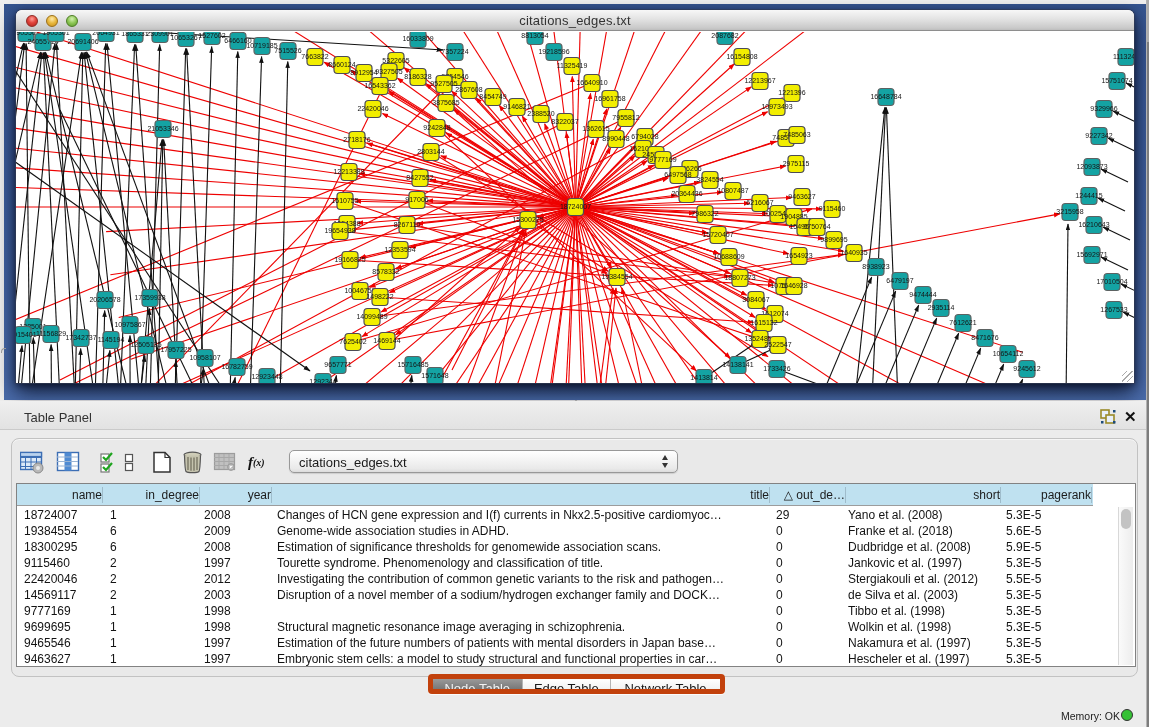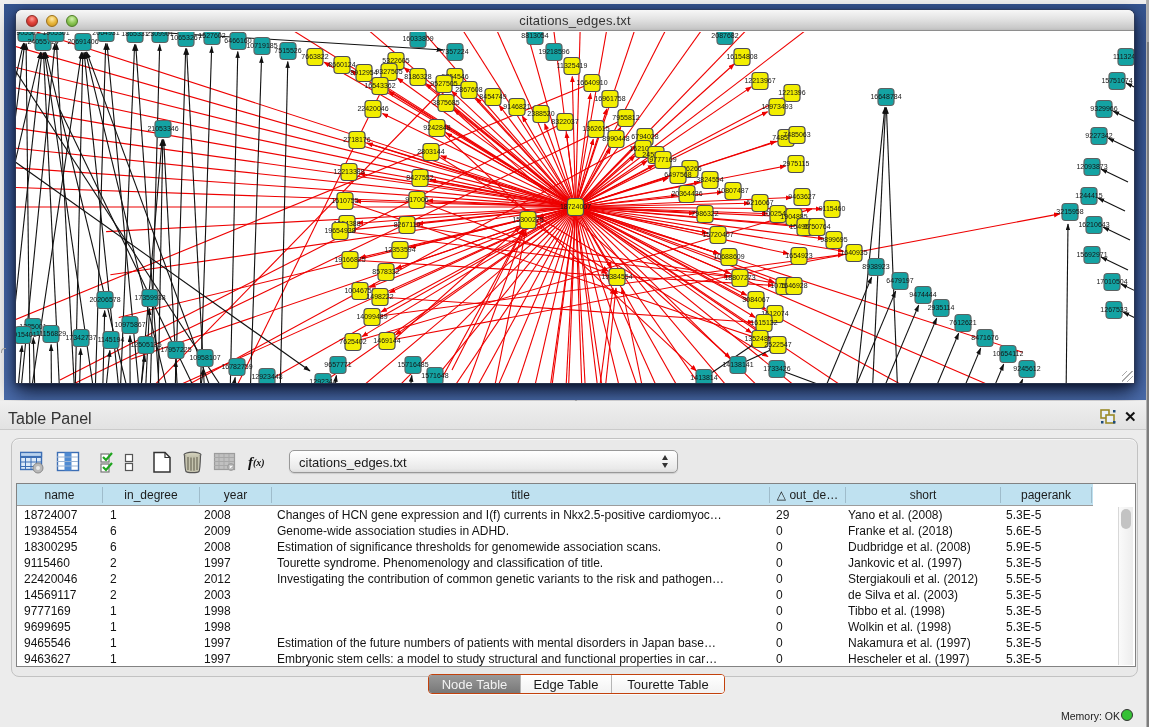--- a/index.html
+++ b/index.html
@@ -23,52 +23,52 @@
 .be{stroke:#111;stroke-width:1.1}
 .nl{font-size:7px;fill:#151515;text-anchor:middle;font-family:"Liberation Sans",sans-serif}
 #grip{position:absolute;right:1px;bottom:1px;width:11px;height:11px;
  background:repeating-linear-gradient(135deg,transparent 0 3px,#aaa 3px 4px)}
 #rightedge{position:absolute;right:0;top:0;width:3px;height:727px;background:#7d7d7d;border-left:1px solid #b3b3b3}
 #rightedge .top{position:absolute;top:0;left:0;right:0;height:42px;background:#ababab}
 #caret{position:absolute;left:571px;top:400px;width:0;height:0;
  border-left:5px solid transparent;border-right:5px solid transparent;border-bottom:4px solid #8a8a8a}
 #tpbar{position:absolute;left:0;top:401px;width:1146px;height:29px;
  background:linear-gradient(180deg,#efefef,#e2e2e2);border-bottom:1px solid #cacaca}
-#tpbar .lbl{position:absolute;left:8px;top:9px;font-size:16px;color:#333}
+#tpbar .lbl{position:absolute;left:24px;top:9px;font-size:13px;color:#333}
 #tpx{position:absolute;left:1124px;top:7px;font-size:15px;font-weight:bold;color:#111}
 #tpfloat{position:absolute;left:1100px;top:8px}
 #panelarea{position:absolute;left:0;top:430px;width:1146px;height:297px;background:#ececec}
 #panel{position:absolute;left:11px;top:8px;width:1127px;height:239px;background:#e9e9e9;
  border:1px solid #c2c2c2;border-radius:8px;box-shadow:inset 0 1px 0 #f6f6f6}
 .ticon{position:absolute;top:20px}
 #dropdown{position:absolute;left:289px;top:20px;width:389px;height:23px;border:1px solid #989898;
  border-radius:5px;background:linear-gradient(180deg,#ffffff,#e9e9e9 85%,#dcdcdc);
  box-shadow:0 1px 1px rgba(0,0,0,.12)}
 #dropdown .txt{position:absolute;left:9px;top:4px;font-size:13px;color:#1a1a1a}
 #dropdown .arrs{position:absolute;right:9px;top:4px}
 #dropdown .arrs .u{width:0;height:0;border-left:3.5px solid transparent;border-right:3.5px solid transparent;border-bottom:5px solid #333;margin-bottom:3px}
 #dropdown .arrs .d{width:0;height:0;border-left:3.5px solid transparent;border-right:3.5px solid transparent;border-top:5px solid #333}
 #tbl{position:absolute;left:16px;top:53px;width:1120px;height:184px;background:#fff;
  border:1px solid #828282;overflow:hidden}
 #thead{position:absolute;left:0;top:0;height:22px;width:1076px;background:#bfe1f0;border-bottom:1px solid #9c9c9c}
-#thead span{position:absolute;top:3px;font-size:12px;color:#1c1c1c;text-align:center;
+#thead span{position:absolute;top:3px;font-size:12px;color:#1c1c1c;text-align:right;
  border-right:1px solid #9fbccb;height:16px;padding-top:1px}
 #tbody{position:absolute;left:0;top:23px;right:0;bottom:0;font-size:12px;color:#131313}
 .tr{position:relative;height:16px;line-height:16px;white-space:nowrap}
 .tr span{position:absolute;top:0;overflow:hidden}
 .h1{left:0;width:86px}.h2{left:86px;width:97px}.h3{left:183px;width:72px}
 .h4{left:255px;width:498px}.h5{left:753px;width:76px}.h6{left:829px;width:155px}
 .h7{left:984px;width:91px}
 .c1{left:7px;width:80px}.c2{left:93px;width:90px}.c3{left:187px;width:68px}
 .c4{left:260px;width:490px}.c5{left:759px;width:68px}.c6{left:831px;width:150px}
 .c7{left:989px;width:85px}
 #vscroll{position:absolute;right:2px;top:23px;width:15px;bottom:1px;
  background:linear-gradient(90deg,#fafafa,#ededed);border-left:1px solid #d8d8d8}
 #vthumb{position:absolute;left:2px;top:2px;width:10px;height:20px;background:#c3c3c3;border-radius:5px}
-#tabs{position:absolute;left:428px;top:244px;width:297px;height:20px;border:1px solid #c2410c;
+#tabs{position:absolute;left:428px;top:244px;width:297px;height:20px;border:5px solid #c2410c;
  border-radius:4px;background:#fff;box-shadow:0 1px 0 rgba(255,255,255,.8);overflow:hidden;display:flex}
 #tabs span{font-size:13px;color:#1a1a1a;text-align:center;line-height:19px;height:100%}
 #tabs .sel{background:linear-gradient(180deg,#999,#787878);color:#f2f2f2;width:91px}
 #tabs .t2{width:91px;border-left:1px solid #b5b5b5;background:linear-gradient(180deg,#fff,#f2f2f2)}
 #tabs .t3{width:113px;border-left:1px solid #b5b5b5;background:linear-gradient(180deg,#fff,#f2f2f2)}
 #mem{position:absolute;left:1061px;top:280px;font-size:10.5px;color:#222}
 #memdot{position:absolute;left:1121px;top:279px;width:12px;height:12px;border-radius:50%;
  background:#35c135;border:1px solid #333}
 </style></head><body>
 <div id="app">
@@ -745,36 +745,38 @@
             <span class="c3">2012</span>
             <span class="c4">Investigating the contribution of common genetic variants to the risk and pathogen…</span>
             <span class="c5">0</span>
             <span class="c6">Stergiakouli et al. (2012)</span>
             <span class="c7">5.5E-5</span>
           </div>
           <div class="tr">
             <span class="c1">14569117</span>
             <span class="c2">2</span>
             <span class="c3">2003</span>
+            <span class="c4">Disruption of a novel member of a sodium/hydrogen exchanger family and DOCK…</span>
             <span class="c5">0</span>
             <span class="c6">de Silva et al. (2003)</span>
             <span class="c7">5.3E-5</span>
           </div>
           <div class="tr">
             <span class="c1">9777169</span>
             <span class="c2">1</span>
             <span class="c3">1998</span>
             <span class="c5">0</span>
             <span class="c6">Tibbo et al. (1998)</span>
             <span class="c7">5.3E-5</span>
           </div>
           <div class="tr">
             <span class="c1">9699695</span>
             <span class="c2">1</span>
             <span class="c3">1998</span>
+            <span class="c4">Structural magnetic resonance image averaging in schizophrenia.</span>
             <span class="c5">0</span>
             <span class="c6">Wolkin et al. (1998)</span>
             <span class="c7">5.3E-5</span>
           </div>
           <div class="tr">
             <span class="c1">9465546</span>
             <span class="c2">1</span>
             <span class="c3">1997</span>
             <span class="c4">Estimation of the future numbers of patients with mental disorders in Japan base…</span>
             <span class="c5">0</span>
@@ -791,20 +793,20 @@
             <span class="c7">5.3E-5</span>
           </div>
         </div>
     <div id="vscroll">
           <div id="vthumb"></div>
         </div>
   </div>
   <div id="tabs">
         <span class="sel">Node Table</span>
         <span class="t2">Edge Table</span>
-        <span class="t3">Tourette Table</span>
+        <span class="t3">Network Table</span>
       </div>
   <div id="mem">Memory: OK</div>
       <div id="memdot"></div>
  </div>
  <div id="rightedge">
       <div class="top"></div>
     </div>
 </div>
 </body></html>

